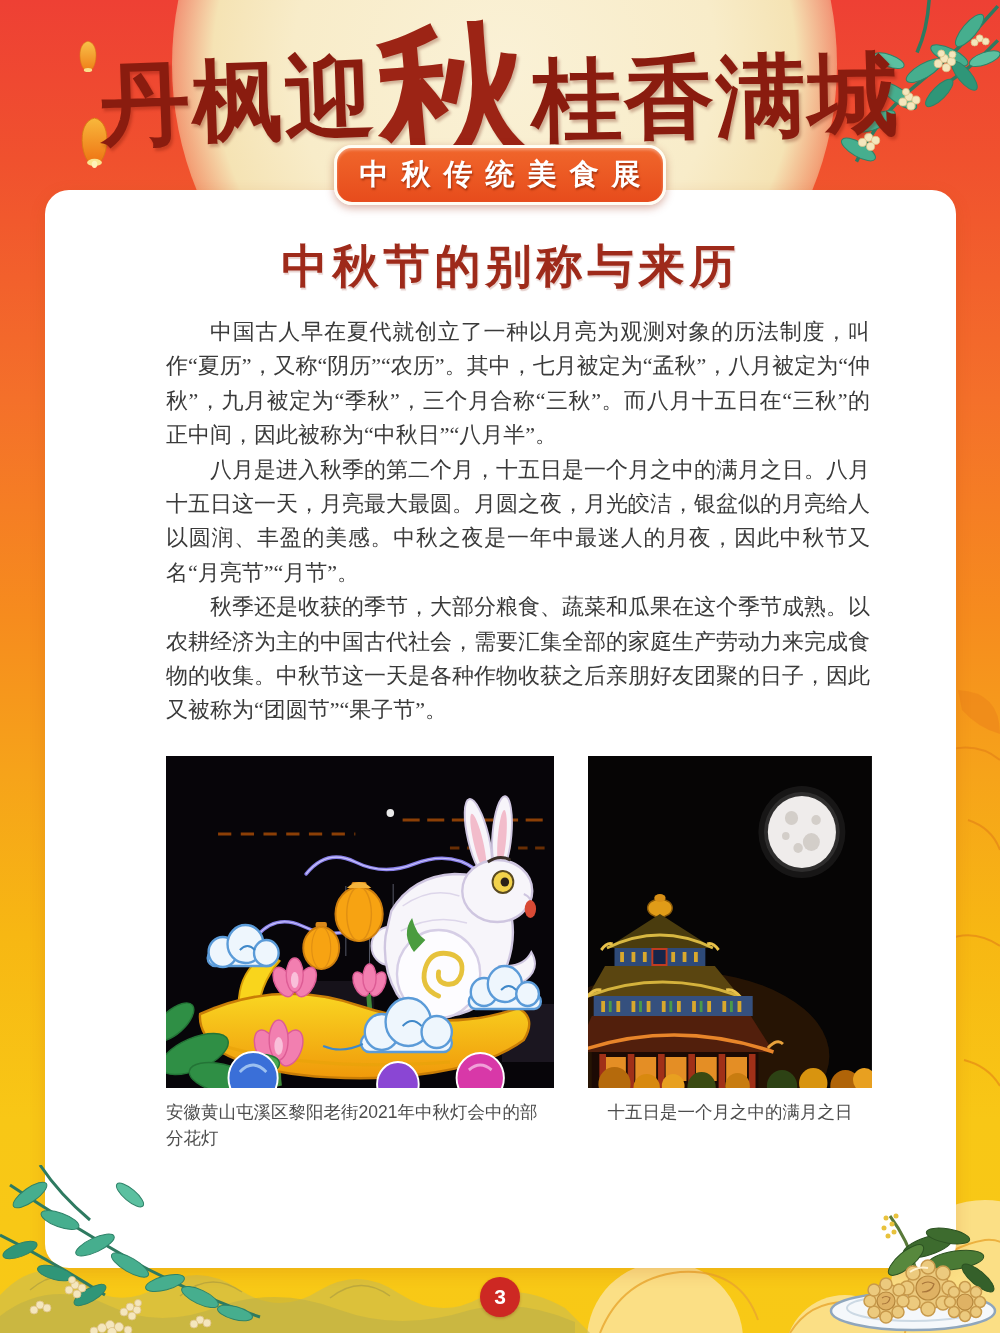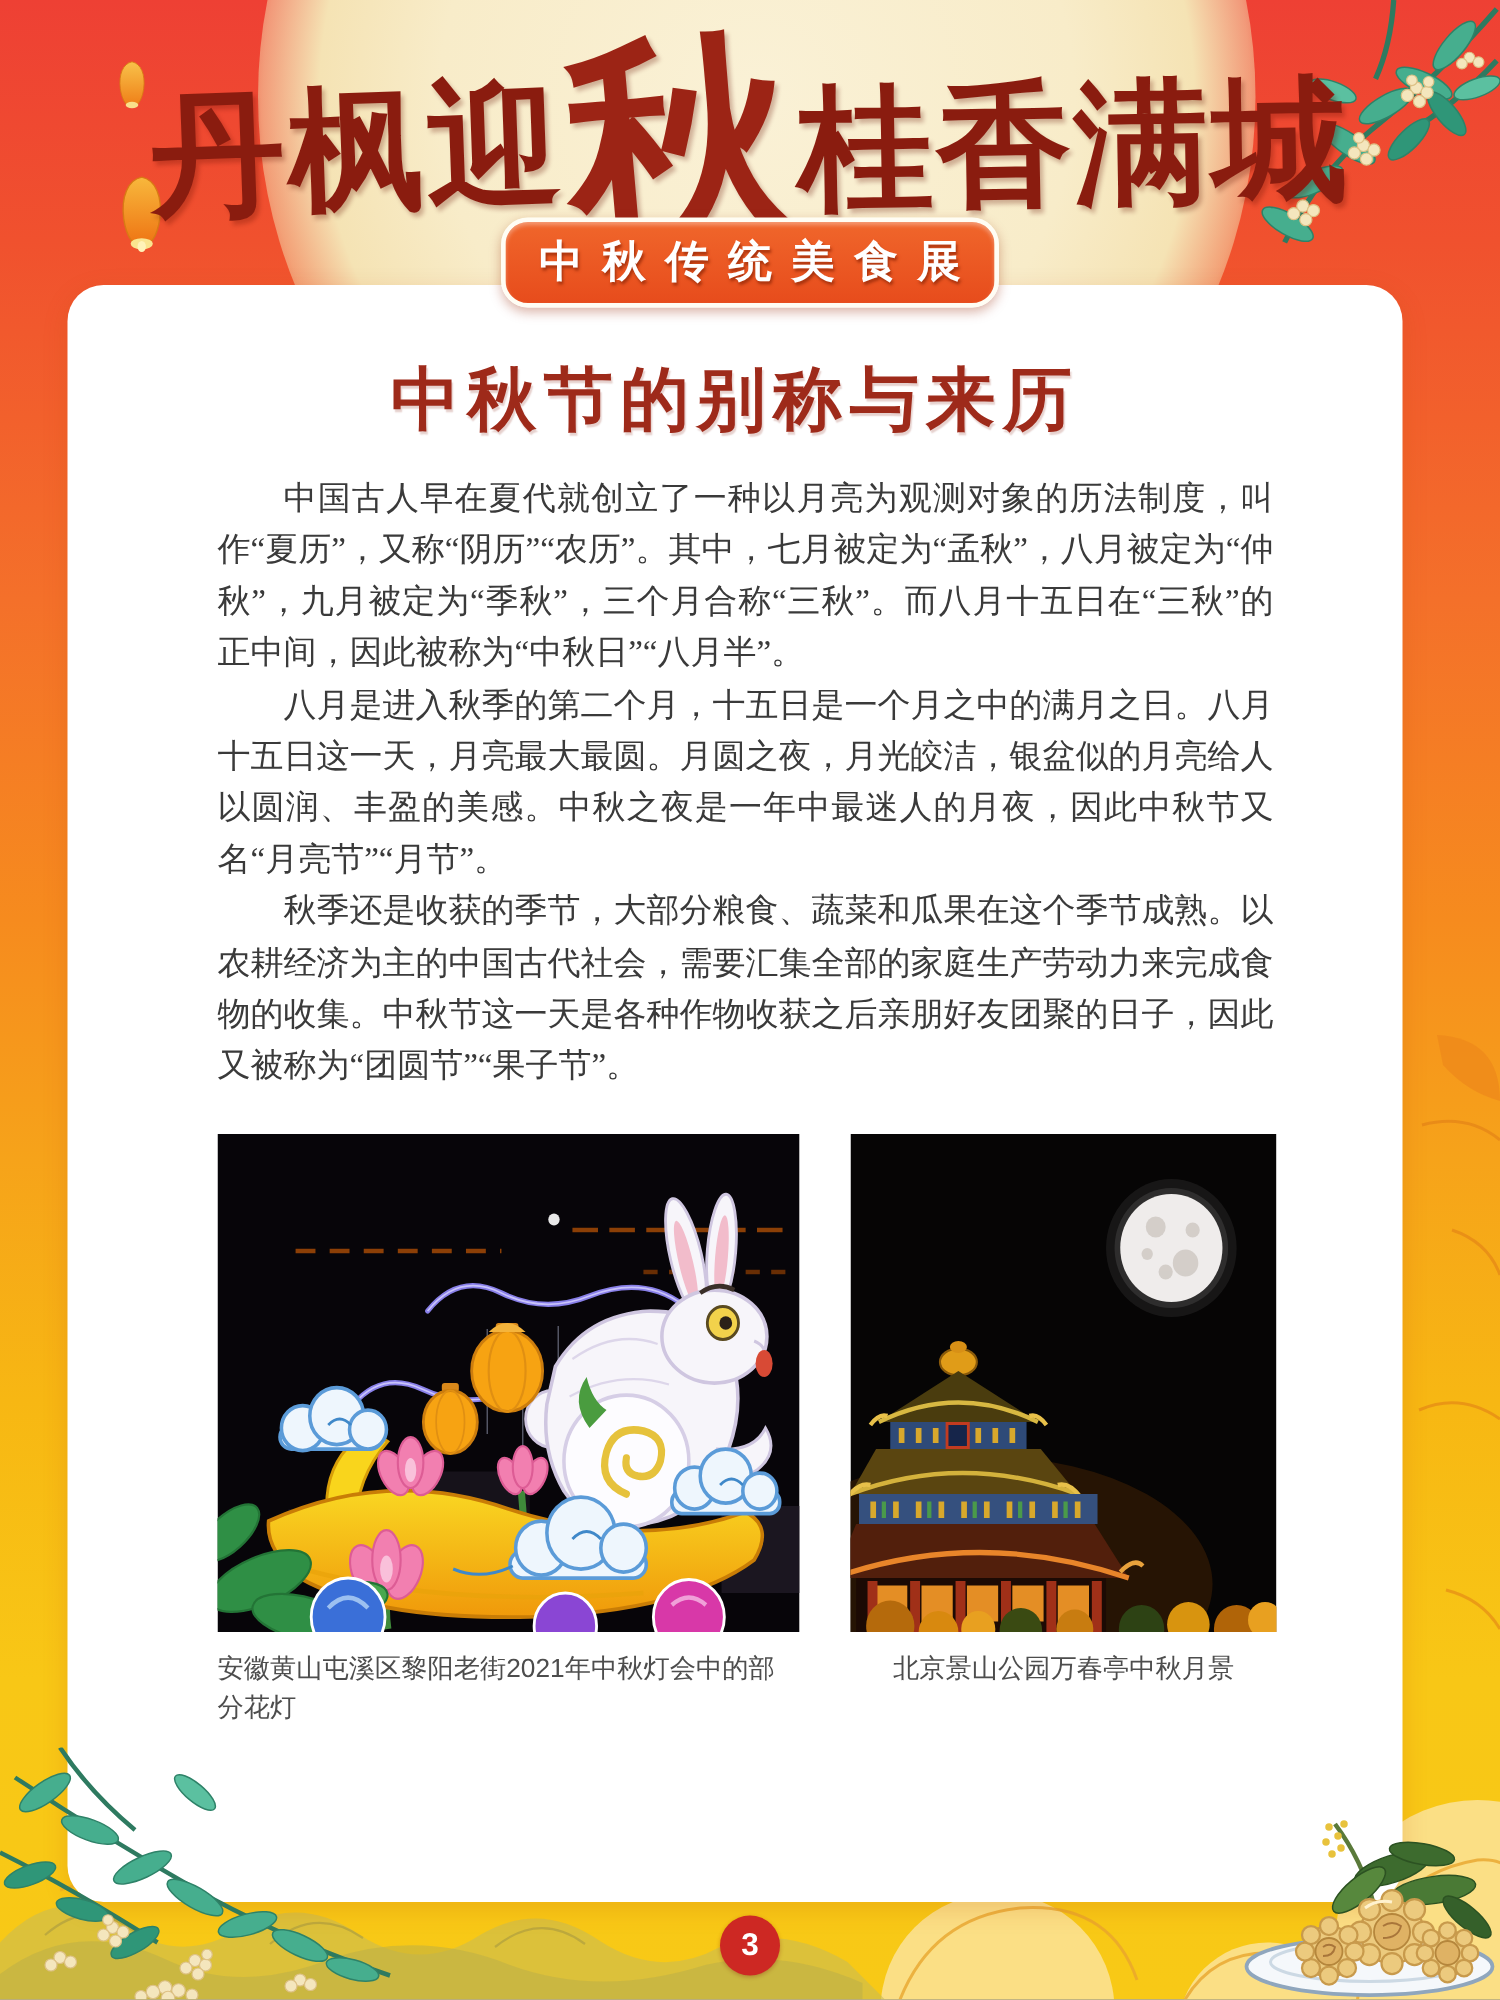--- a/index.html
+++ b/index.html
@@ -27,21 +27,21 @@
   
   .badge{position:absolute;left:334px;top:145px;width:332px;height:60px;z-index:4;
     background:linear-gradient(180deg,#f0662b 0%,#e74c1c 100%);
     border:3px solid #fffdf4;border-radius:18px;box-sizing:border-box;
     display:flex;align-items:center;justify-content:center;
     box-shadow:0 3px 8px rgba(150,35,0,0.35), inset 0 2px 3px rgba(255,255,255,0.35);}
   .badge span{color:#fff;font-weight:bold;font-size:29px;letter-spacing:13px;text-indent:13px;
     font-family:"DejaVu Serif",serif;text-shadow:1px 2px 2px #a8330e;}
   
   .card{position:absolute;left:45px;top:190px;width:890px;height:1078px;background:#fff;
-    border-radius:24px;z-index:3;box-shadow:0 5px 16px rgba(190,70,10,0.18);}
+    border-radius:24px;z-index:3;box-shadow:0 5px 16px rgba(190,70,10,0.18);padding-left:21px;}
   .article-title{margin:46px 0 0 0;text-align:center;font-family:"DejaVu Serif",serif;
     font-size:46px;font-weight:bold;color:#9e2a1a;letter-spacing:5px;
     text-shadow:1px 2px 1px rgba(130,25,10,0.2);}
   .article-body{margin:17px 86px 0 100px;font-family:Liberation Serif, serif;
     font-size:22px;line-height:34.4px;color:#3a3a3a;text-align:justify;}
   .article-body p{margin:0;text-indent:2em;}
   .figures{display:flex;gap:34px;margin:28px 84px 0 100px;}
   .fig{margin:0;}
   .fig-left{width:410px;}
   .fig-right{width:300px;}
@@ -364,21 +364,21 @@
               <circle cx="62" cy="332" r="14" fill="#d8890f"></circle>
             <circle cx="120" cy="331" r="15" fill="#3a4a12"></circle>
               <circle cx="158" cy="330" r="13" fill="#c87c10"></circle>
             <circle cx="205" cy="330" r="16" fill="#2d4214"></circle>
               <circle cx="238" cy="327" r="15" fill="#d8940f"></circle>
             <circle cx="272" cy="330" r="16" fill="#b06408"></circle>
               <circle cx="292" cy="324" r="12" fill="#e8a020"></circle>
             <circle cx="90" cy="330" r="12" fill="#e8a020"></circle>
           </g>
         </svg>
-        <figcaption class="center">北京景山公园万春亭中秋月景</figcaption>
+        <figcaption class="center">十五日是一个月之中的满月之日</figcaption>
       </figure>
     </div>
   </section>
 
   <svg class="side-pattern" viewBox="0 0 60 460">
     <path d="M18,0 Q60,2 60,44 Q38,38 22,20 Z" fill="#ef8a1a" opacity="0.8"></path>
     <g fill="none" stroke="#e07c16" stroke-width="2" opacity="0.55">
       <path d="M8,60 q30,-8 52,10"></path>
       <path d="M28,130 q24,8 32,30"></path>
       <path d="M6,250 q28,-12 54,6"></path>

